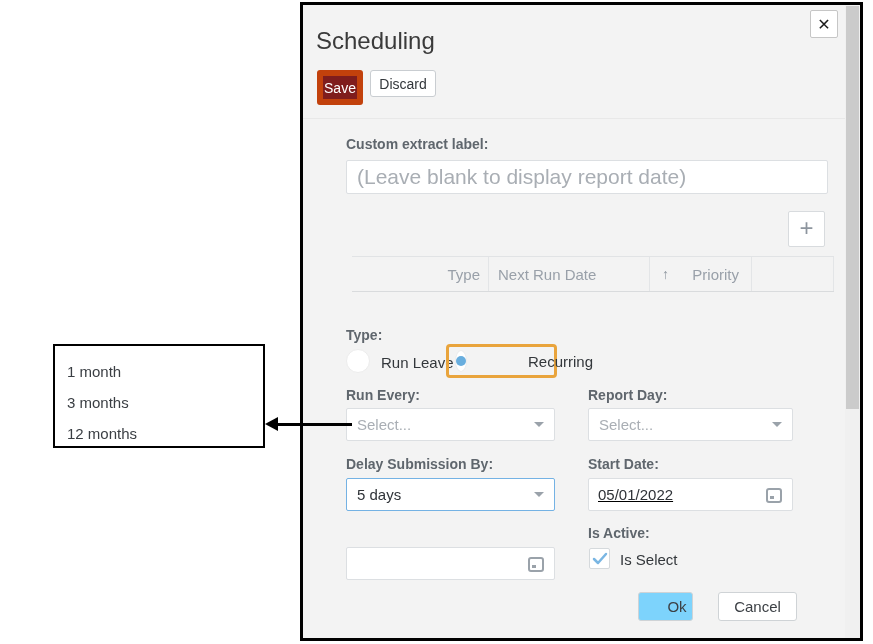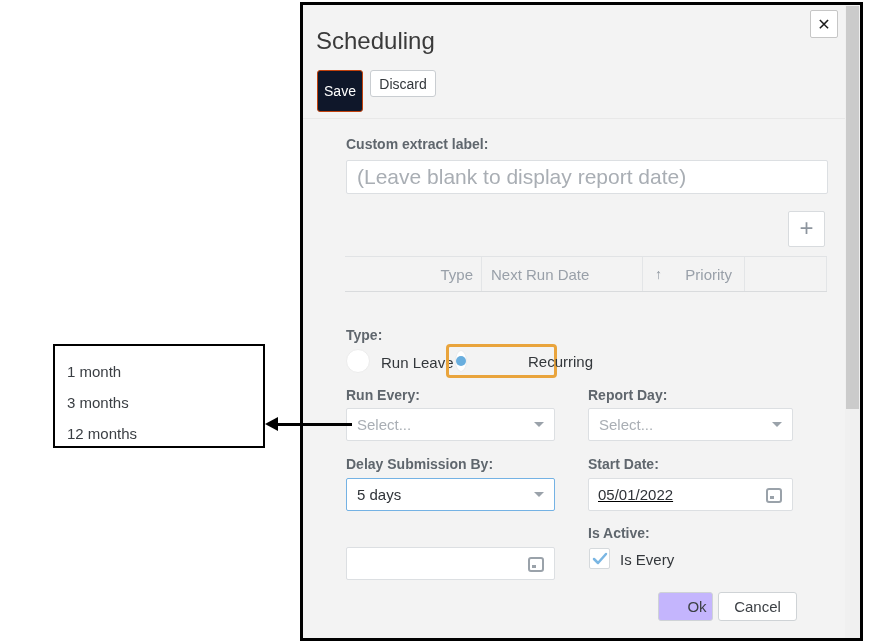--- a/index.html
+++ b/index.html
@@ -28,41 +28,41 @@
     background:#cbcbcb; }
 
   .close-btn { left:507px; top:5px; width:28px; height:28px; background:#fff;
     border:1px solid #c6c6c6; border-radius:2px; font-size:16px; font-weight:bold;
     color:#1d1d1d; display:flex; align-items:center; justify-content:center; cursor:pointer; }
 
   .title { left:13px; top:22px; font-size:24px; color:#3a3a3a; }
 
   .btn { display:flex; align-items:center; justify-content:center; font-size:14px;
     border-radius:3px; cursor:pointer; }
-  .btn-save { left:14px; top:65px; width:46px; height:42px; background:#0f172a;
-    color:#ffffff; border:1px solid #c2410c; }
+  .btn-save { left:14px; top:65px; width:46px; height:35px; background:#7f1d1d;
+    color:#ffffff; border:6px solid #c2410c; }
   .btn-discard { left:67px; top:65px; width:66px; height:27px; background:#ffffff;
     color:#33373b; border:1px solid #c9cdd1; }
 
   .sep { left:0; top:113px; width:542px; height:1px; background:#e8e8e8; }
 
   .field-label { font-size:14px; font-weight:bold; color:#5f666d; }
   .lbl-extract { left:43px; top:131px; }
 
   .text-input { left:43px; top:155px; width:482px; height:34px; background:#fff;
     border:1px solid #dcdfe2; border-radius:2px; padding:0 10px; font-size:21px;
     color:#2f3338; font-family:inherit; outline:none; }
   .text-input::placeholder { color:#a9aeb4; }
 
   .plus-btn { left:485px; top:206px; width:37px; height:36px; background:#fff;
     border:1px solid #d8dbde; border-radius:2px; display:flex; align-items:center;
     justify-content:center; cursor:pointer; }
   .plus-glyph { font-size:24px; color:#8d959e; line-height:1; margin-top:-2px; }
 
-  .grid-header { left:42px; top:251px; width:482px; height:36px; display:flex;
+  .grid-header { left:49px; top:251px; width:482px; height:36px; display:flex;
     border-top:1px solid #e1e3e5; border-bottom:1px solid #d9dbdd; }
   .gh-cell { height:100%; display:flex; align-items:center; font-size:15px;
     color:#99a0a9; border-right:1px solid #e3e5e7; cursor:pointer; }
   .gh-c1 { width:137px; justify-content:flex-end; padding-right:8px; }
   .gh-c2 { width:161px; padding-left:9px; }
   .gh-c3 { width:102px; justify-content:space-between; padding:0 12px; }
   .gh-c4 { width:82px; border-right:1px solid #e3e5e7; }
   .sort-arrow { font-size:14px; color:#8d959e; }
 
   .lbl-type { left:43px; top:322px; }
@@ -103,21 +103,21 @@
     color:#2f3338; font-family:inherit; background:transparent; width:10px; }
   .date-start { left:285px; top:473px; width:205px; }
   .date-end   { left:43px;  top:542px; width:209px; }
   .cal-icon { cursor:pointer; display:flex; }
 
   .checkbox { left:286px; top:543px; width:21px; height:21px; background:#fff;
     border:1px solid #d5d9dc; border-radius:2px; display:flex; align-items:center;
     justify-content:center; cursor:pointer; }
   .lbl-isactive-chk { left:317px; top:546px; font-size:15px; color:#33373b; cursor:pointer; }
 
-  .btn-ok     { left:355px; top:587px; width:55px; height:29px; background:#c4b5fd;
+  .btn-ok     { left:335px; top:587px; width:55px; height:29px; background:#7dd3fc;
     color:#3c4045; border:1px solid #cfd3d6; font-size:15px;padding-left:23px; }
   .btn-cancel { left:415px; top:587px; width:79px; height:29px; background:#fff;
     color:#3c4045; border:1px solid #cfd3d6; font-size:15px; }
 </style>
 </head>
 <body>
 
 <div class="stage">
 
   <div class="note-box">
@@ -211,21 +211,21 @@
           <rect x="5" y="10" width="4" height="3" fill="#9aa2aa"></rect>
         </svg>
       </span>
     </div>
 
     <div class="d-abs checkbox">
       <svg width="16" height="14" viewBox="0 0 16 14">
         <polyline points="2,7 6,11 14,2" fill="none" stroke="#7ab6e3" stroke-width="2.5" stroke-linecap="round" stroke-linejoin="round"></polyline>
       </svg>
     </div>
-    <div class="d-abs lbl-isactive-chk">Is Every</div>
+    <div class="d-abs lbl-isactive-chk">Is Select</div>
 
     <div class="d-abs btn btn-ok">Ok</div>
     <div class="d-abs btn btn-cancel">Cancel</div>
 
     <div class="scrollbar">
       <div class="scroll-thumb"></div>
     </div>
 
   </div>
 </div>

